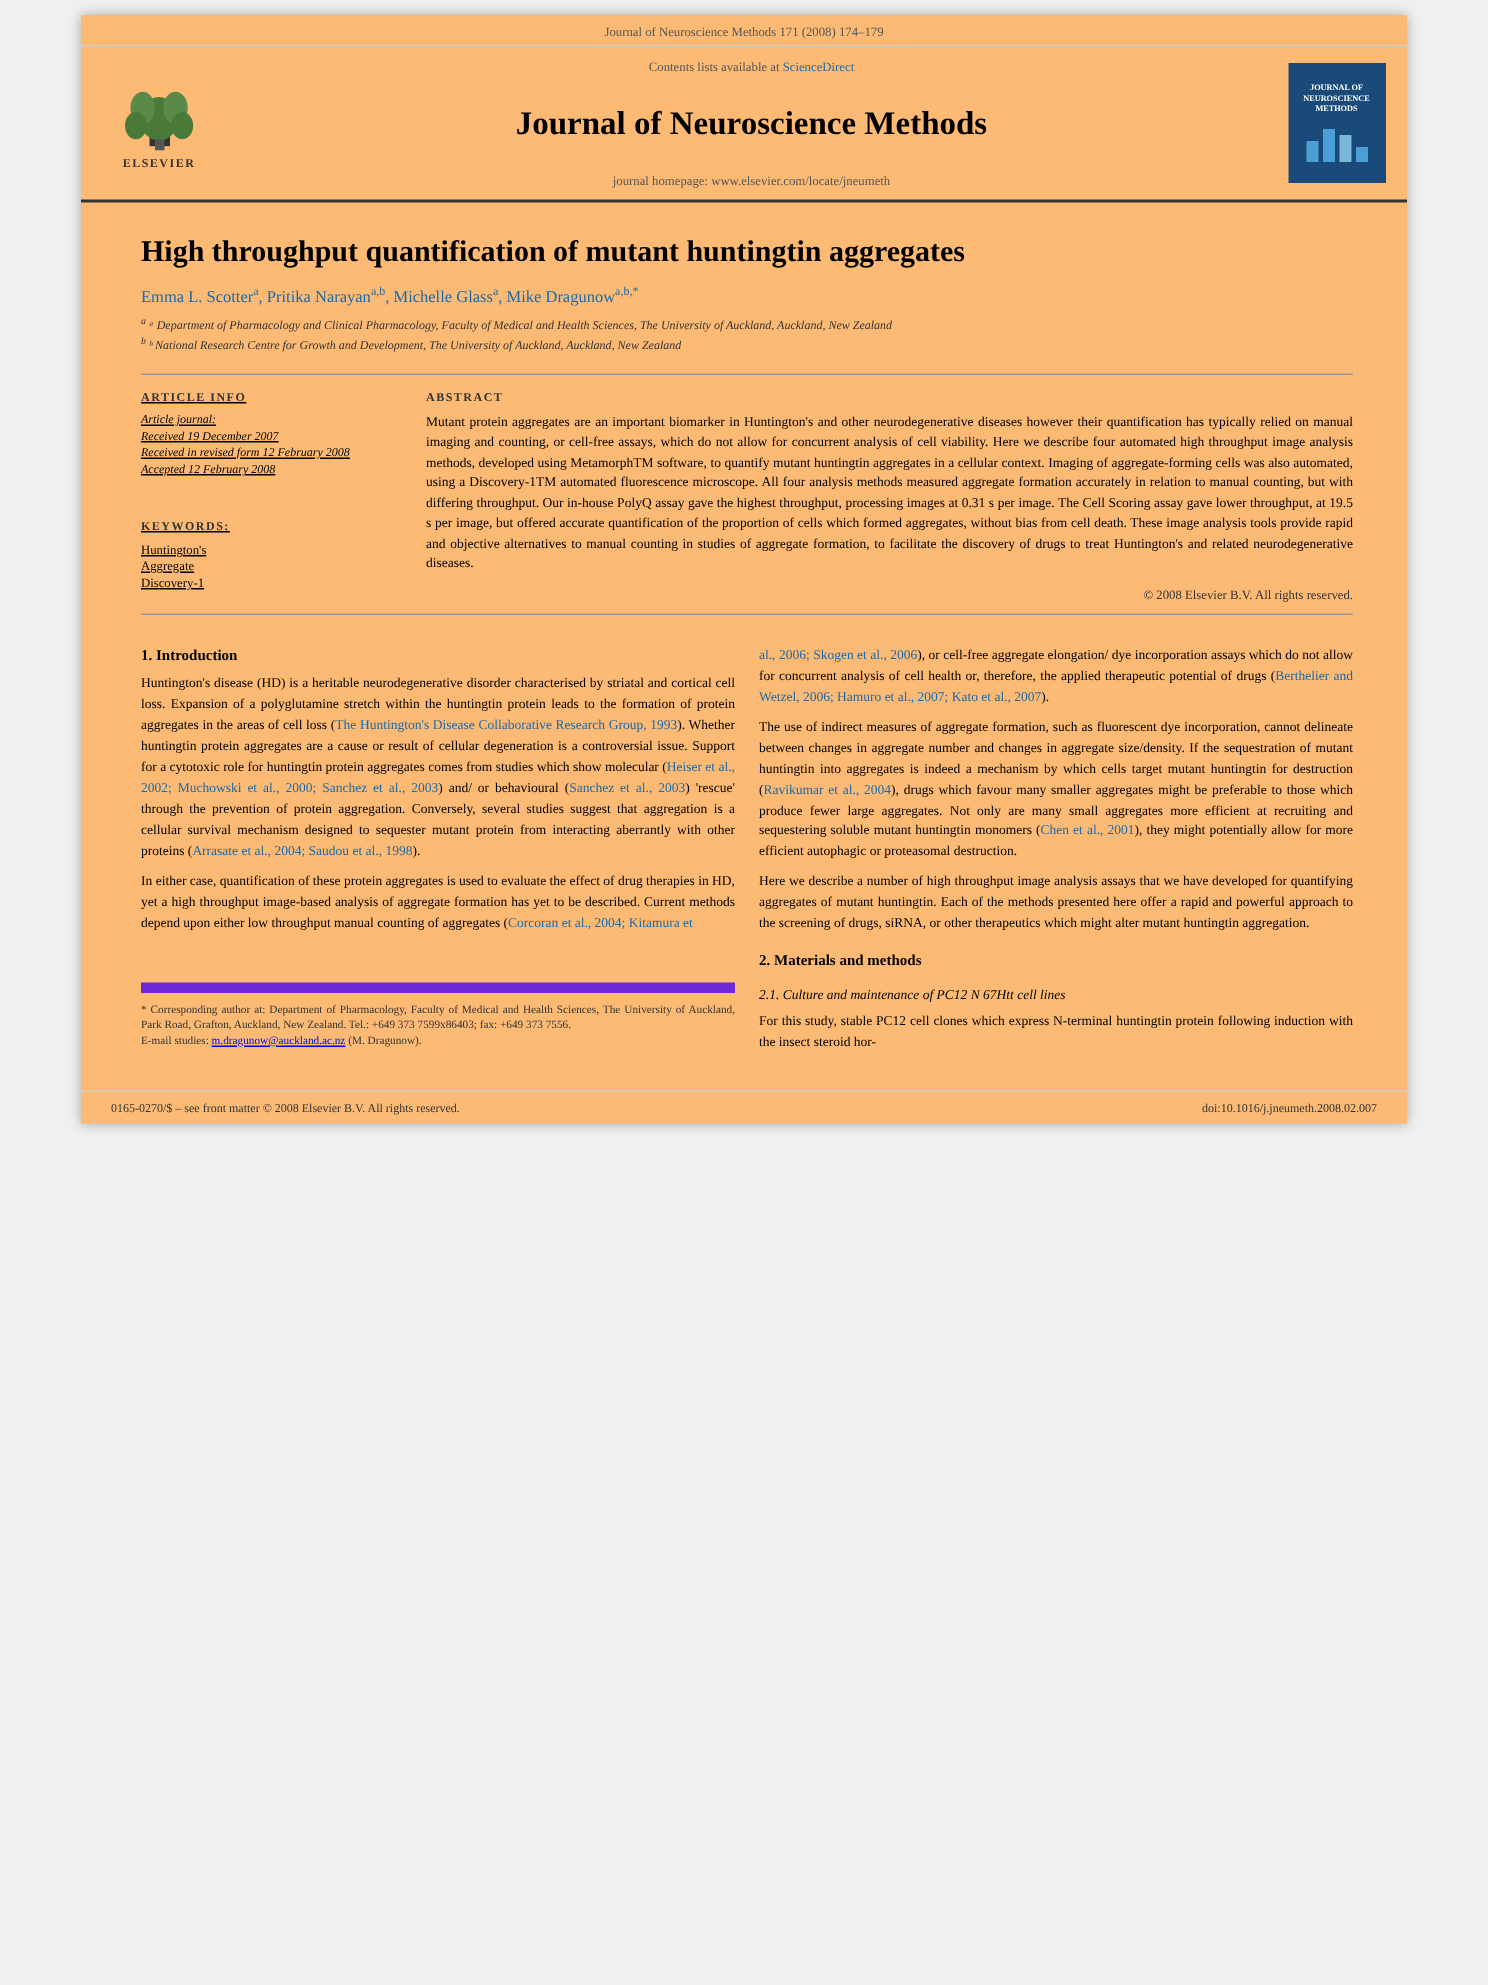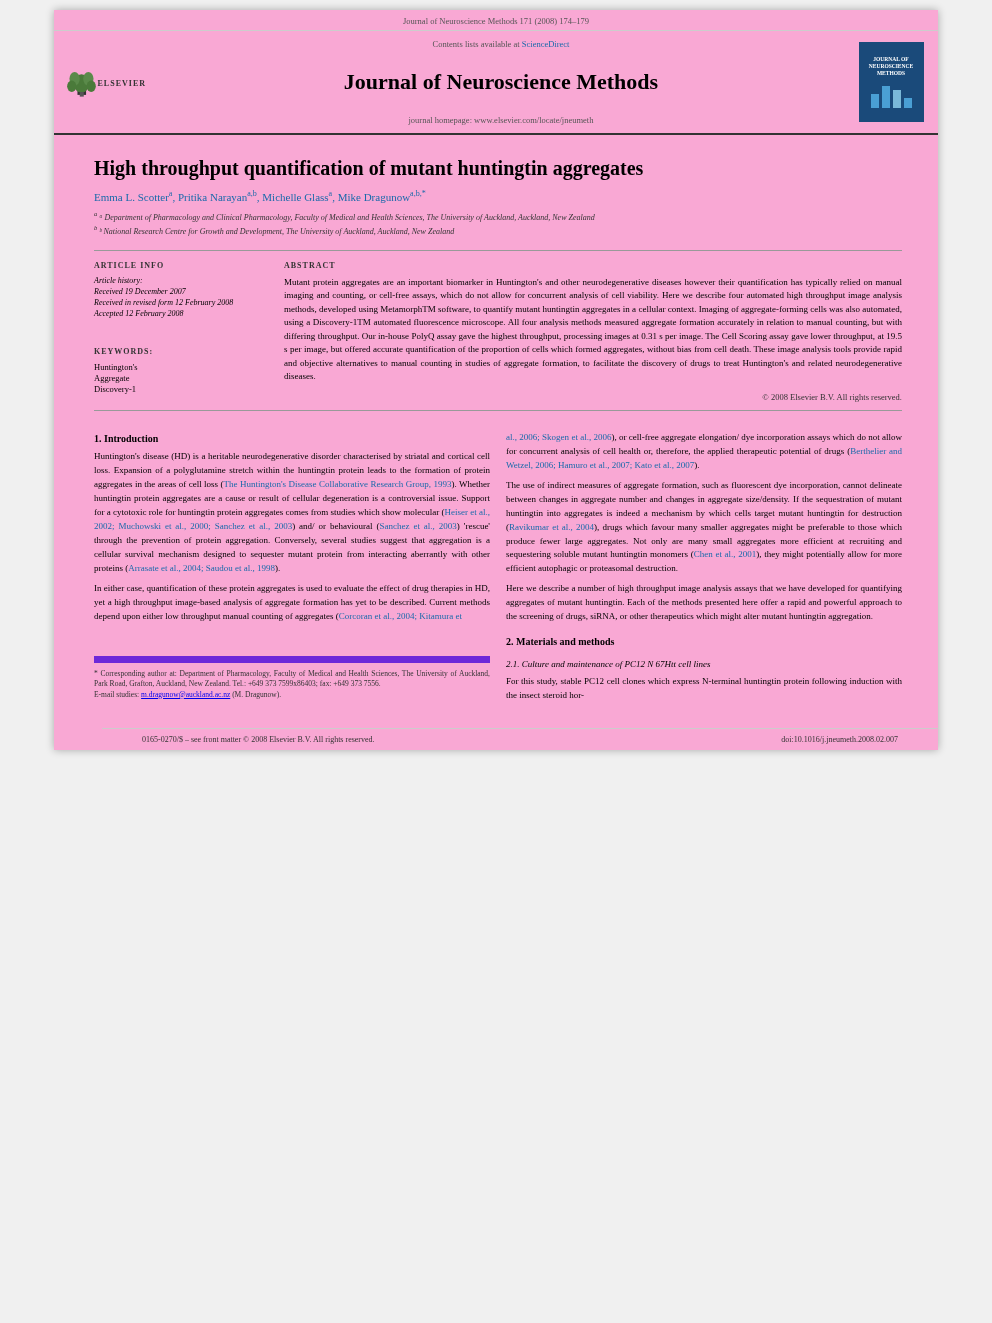--- a/index.html
+++ b/index.html
@@ -7,21 +7,21 @@
       background: #f0f0f0;
       font-family: 'Times New Roman', Times, serif;
       font-size: 10px;
       color: #000;
       display: flex;
       justify-content: center;
       padding: 10px 0;
     }
     .page {
       width: 884px;
-      background: #f9a8d4;
+      background: #fdba74;
       padding: 0;
       box-shadow: 0 0 8px rgba(0,0,0,0.3);
     }
     
     .meta-bar {
       text-align: center;
       font-size: 8.5px;
       color: #555;
       padding: 6px 0 4px;
       border-bottom: 1px solid #ccc;
@@ -31,21 +31,21 @@
       display: flex;
       align-items: stretch;
       border-bottom: 2px solid #333;
       padding: 8px 12px;
       gap: 10px;
     }
     .elsevier-logo {
       width: 80px;
       flex-shrink: 0;
       display: flex;
-      flex-direction: row;
+      flex-direction: column;
       align-items: center;
       justify-content: center;
       font-size: 7px;
       color: #333;
     }
     .elsevier-logo .logo-tree {
       width: 55px;
       height: 50px;
     }
     .elsevier-logo .logo-text {
@@ -156,20 +156,21 @@
     
     .article-body {
       display: flex;
       gap: 20px;
       margin-top: 10px;
     }
     .article-info {
       width: 170px;
       flex-shrink: 0;
       font-size: 8.5px;
+      text-decoration: underline;
     }
     .info-section-title {
       font-size: 8px;
       font-weight: bold;
       letter-spacing: 1px;
       text-transform: uppercase;
       color: #333;
       margin-bottom: 6px;
     }
     .article-history {
@@ -254,26 +255,25 @@
       padding-top: 6px;
       font-size: 7.5px;
       color: #333;
       line-height: 1.4;
     }
     
     .bottom-bar {
       display: flex;
       justify-content: space-between;
       align-items: center;
-      padding: 6px 40px;
+      padding: 6px 20px;
       border-top: 1px solid #ccc;
       font-size: 8px;
       color: #333;
       margin-top: 10px;
-      margin-left: 48px;
     }
   </style>
 </head>
 <body>
 
 <div class="page">
 
   <div class="meta-bar">
     <span>Journal of Neuroscience Methods 171 (2008) 174–179</span>
   </div>
@@ -331,21 +331,21 @@
       <div><sup>b</sup> <span>ᵇ National Research Centre for Growth and Development, The University of Auckland, Auckland, New Zealand</span></div>
     </div>
 
     <hr class="divider-line">
 
     <div class="article-body">
 
       <div class="article-info">
         <div class="info-section-title">ARTICLE INFO</div>
         <div class="article-history">
-          <div class="history-item">Article history:</div>
+          <div class="history-item">Article journal:</div>
           <div class="history-item">Received 19 December 2007</div>
           <div class="history-item">Received in revised form 12 February 2008</div>
           <div class="history-item">Accepted 12 February 2008</div>
         </div>
         <div class="keywords-section">
           <div class="info-section-title">Keywords:</div>
           <div class="keyword-item">Huntington's</div>
           <div class="keyword-item">Aggregate</div>
           <div class="keyword-item">Discovery-1</div>
         </div>

